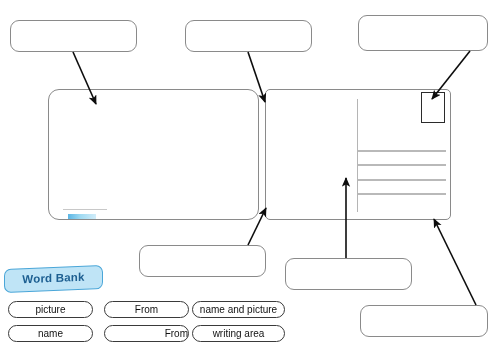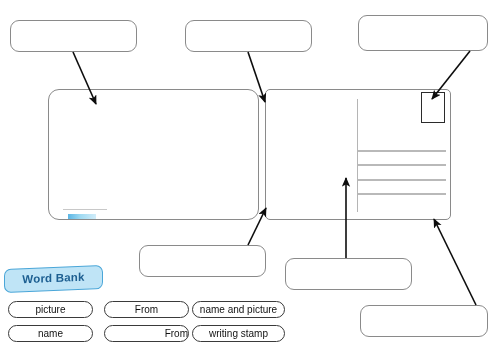--- a/index.html
+++ b/index.html
@@ -186,15 +186,15 @@
       </g>
   </svg>
 
   <div class="word-bank-title">Word Bank</div>
 
   <div class="word-chip" id="chip0" style="left: 8px; top: 301px; width: 85px;">picture</div>
   <div class="word-chip" id="chip1" style="left: 104px; top: 301px; width: 85px;">From</div>
   <div class="word-chip" id="chip2" style="left: 192px; top: 301px; width: 93px;">name and picture</div>
   <div class="word-chip" id="chip3" style="left: 8px; top: 325px; width: 85px;">name</div>
   <div class="word-chip" id="chip4" style="left: 104px; top: 325px; width: 85px; text-align: right;">From</div>
-  <div class="word-chip" id="chip5" style="left: 192px; top: 325px; width: 93px;">writing stamp</div>
+  <div class="word-chip" id="chip5" style="left: 192px; top: 325px; width: 93px;">writing area</div>
 
 </div>
 
 </body></html>

